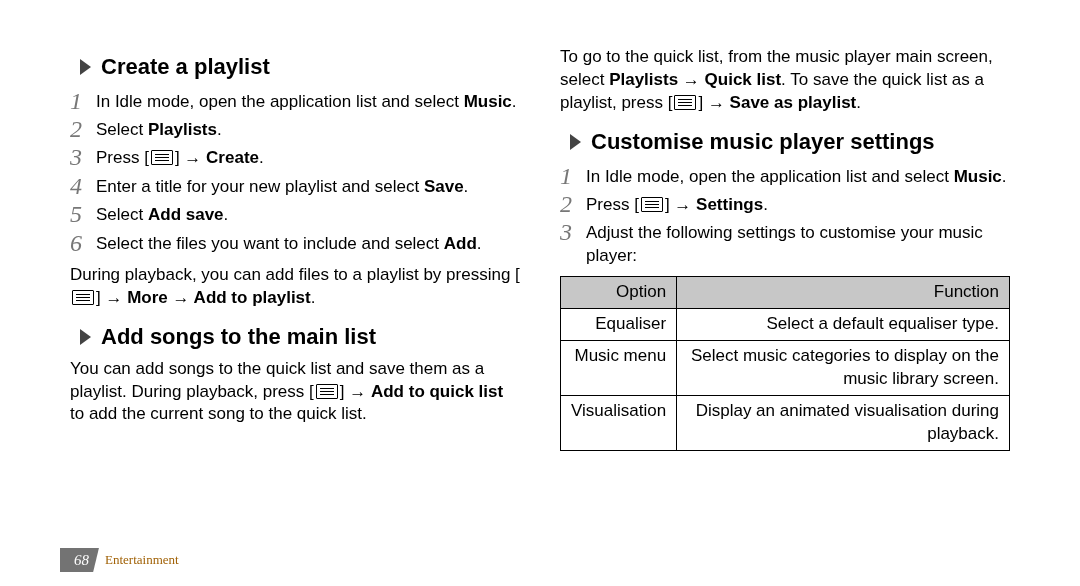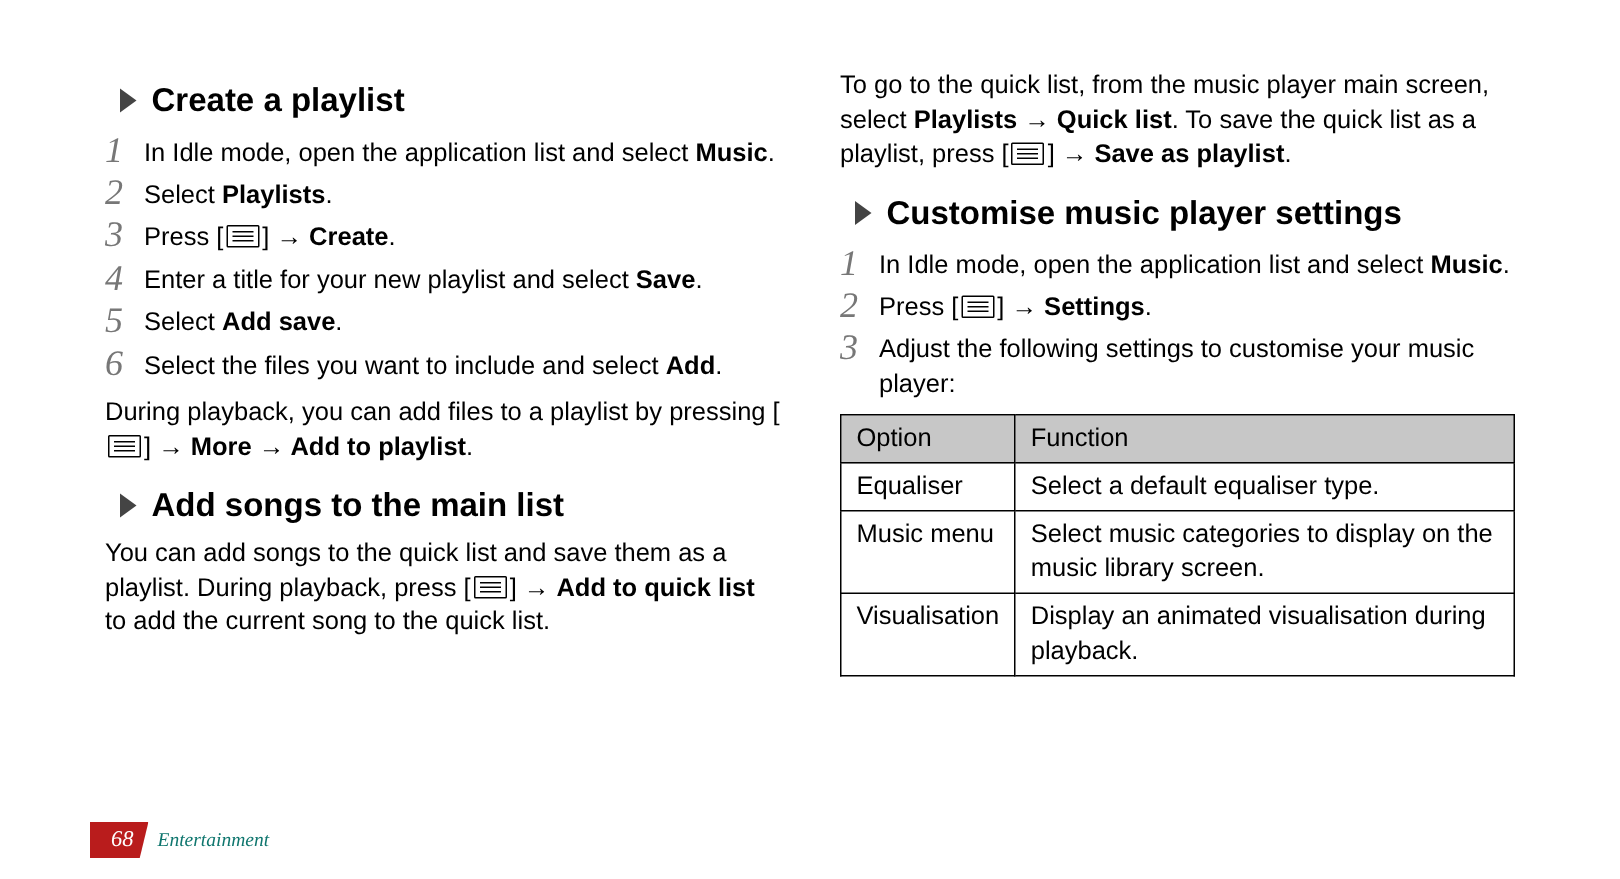--- a/index.html
+++ b/index.html
@@ -92,47 +92,46 @@
   .menu-icon::after { bottom: 3px; }
   .b { font-weight: 700; }
   table.settings {
     border-collapse: collapse;
     width: 100%;
     margin-top: 8px;
   }
   table.settings th, table.settings td {
     border: 1px solid #000;
     padding: 4px 10px;
-    text-align: left;
+    text-align: right;
     font-weight: 400;
     vertical-align: top;
   }
   table.settings th {
     background: #c7c7c7;
   }
   .footer {
     position: absolute;
     bottom: 14px;
     left: 60px;
     display: flex;
     align-items: center;
     font-size: 13px;
   }
   .pagenum {
-    background: #b91c1c;
+    background: #737373;
     color: #fff;
     font-style: italic;
     padding: 2px 10px 2px 14px;
     clip-path: polygon(0 0, 100% 0, 85% 100%, 0 100%);
     font-family: "Times New Roman", serif;
     font-size: 15px;
   }
   .section-name {
-    font-style: italic;
-    color: #0f766e;
+    color: #a16207;
     margin-left: 6px;
     font-family: "Times New Roman", serif;
   }
 </style>
 </head>
 <body>
 
 <div class="page">
 
   <div class="col">

